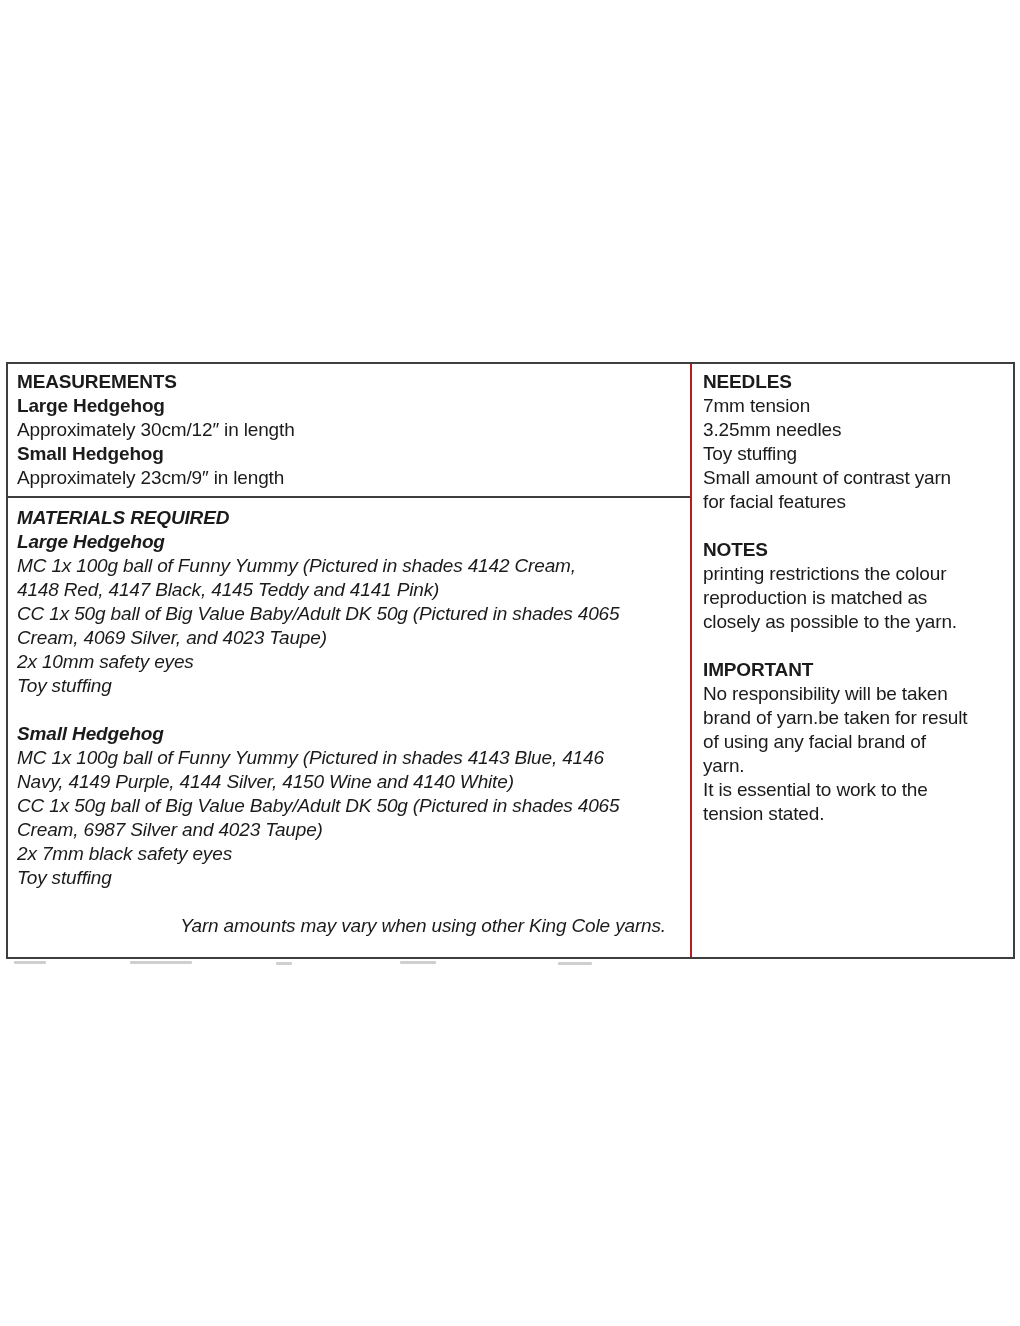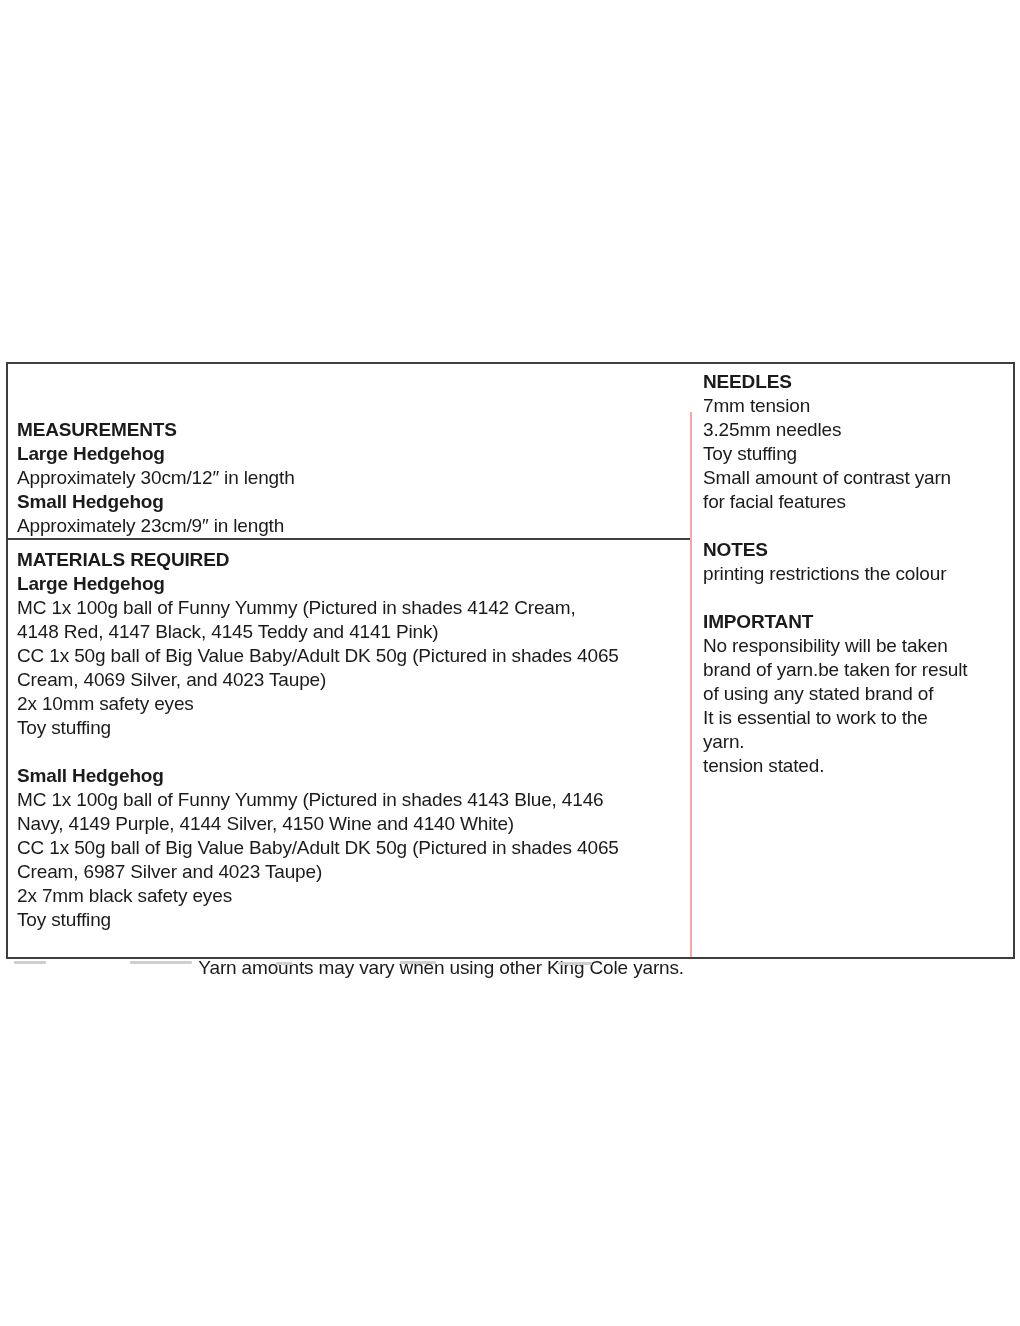--- a/index.html
+++ b/index.html
@@ -18,34 +18,34 @@
     width: 1009px;
     height: 597px;
     box-sizing: border-box;
     border: 2px solid #3e3e3e;
     display: flex;
     background: #ffffff;
   }
   .col-left {
     width: 684px;
     box-sizing: border-box;
-    border-right: 2px solid #fca5a5;
+    border-right: 2px solid #b91c1c;
     display: flex;
     flex-direction: column;
-    margin-top: 48px;
   }
   .cell { box-sizing: border-box; }
   .cell-measurements {
     height: 134px;
     border-bottom: 2px solid #3e3e3e;
     padding: 6px 10px 0 9px;
   }
   .cell-materials {
     flex: 1;
-    padding: 8px 6px 0 9px;
+    padding: 8px 24px 0 9px;
+    font-style: italic;
   }
   .col-right {
     flex: 1;
     box-sizing: border-box;
     padding: 6px 6px 12px 11px;
   }
   .line {
     font-size: 19px;
     line-height: 24px;
     min-height: 24px;
@@ -112,28 +112,30 @@
             <div class="line bold">NEEDLES</div>
             <div class="line">7mm tension</div>
             <div class="line">3.25mm needles</div>
             <div class="line">Toy stuffing</div>
             <div class="line">Small amount of contrast yarn</div>
             <div class="line">for facial features</div>
           </div>
           <div class="section">
             <div class="line bold">NOTES</div>
             <div class="line">printing restrictions the colour</div>
+            <div class="line">reproduction is matched as</div>
+            <div class="line">closely as possible to the yarn.</div>
           </div>
           <div class="section">
             <div class="line bold">IMPORTANT</div>
             <div class="line">No responsibility will be taken</div>
             <div class="line">brand of yarn.be taken for result</div>
-            <div class="line">of using any stated brand of</div>
+            <div class="line">of using any facial brand of</div>
+            <div class="line">yarn.</div>
             <div class="line">It is essential to work to the</div>
-            <div class="line">yarn.</div>
             <div class="line">tension stated.</div>
           </div>
         </div>
     </div>
   </div>
 
   <div class="scan-artifact" style="left:14px;  top:961px; width:32px;"></div>
   <div class="scan-artifact" style="left:130px; top:961px; width:62px;"></div>
   <div class="scan-artifact" style="left:276px; top:962px; width:16px;"></div>
   <div class="scan-artifact" style="left:400px; top:961px; width:36px;"></div>

